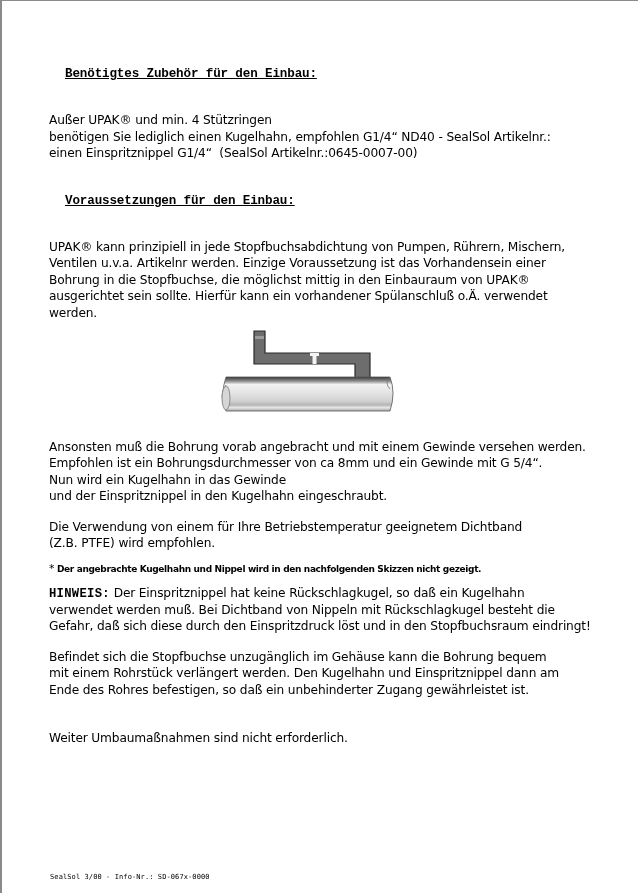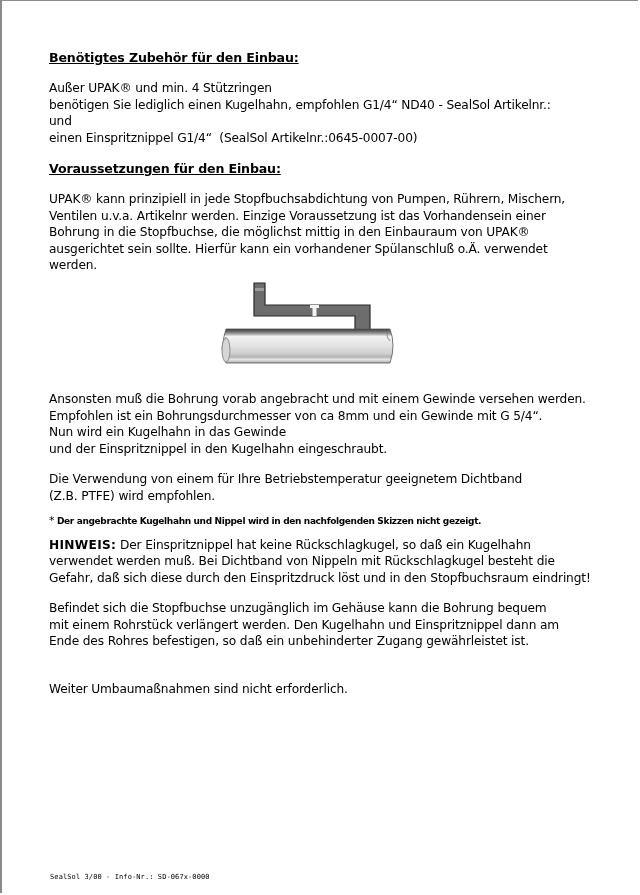--- a/index.html
+++ b/index.html
@@ -12,33 +12,33 @@
     position: absolute; left: 0; top: 0; width: 638px; height: 893px;
     border-left: 2px solid #8a8a8a; border-top: 1px solid #8a8a8a;
     box-sizing: border-box; pointer-events: none;
   }
   .content {
     position: absolute; left: 49px; top: 50px; width: 560px;
     font-size: 12.2px; line-height: 16.4px; letter-spacing: -0.15px;
   }
   .heading {
     font-weight: bold; text-decoration: underline; font-size: 12.6px;
-    margin: 0; line-height: 16.4px;
+    margin: 16px; line-height: 16.4px; font-family: Liberation Mono, monospace;
   }
   .para { margin: 0; }
   .line { display: block; white-space: pre; }
   .gap-1 { height: 14px; }
   .gap-2 { height: 14px; }
   .gap-3 { height: 15px; }
   .footnote {
     font-size: 9px; font-weight: bold; letter-spacing: -0.35px; line-height: 14px;
     margin-top: 10px;
   }
   .footnote .star { font-size: 11px; font-weight: normal; }
-  .hinweis-label { font-weight: bold; letter-spacing: 0.3px; }
+  .hinweis-label { font-weight: bold; letter-spacing: 0.3px; font-family: Liberation Mono, monospace; }
   .figure {
     position: relative; width: 560px; height: 118px;
   }
   .figure svg { position: absolute; left: 155px; top: 6px; }
   .footer {
     position: absolute; left: 50px; top: 873px;
     font-family: "DejaVu Sans Mono", "Liberation Mono", monospace;
     font-size: 7px; letter-spacing: 0.1px; color: #000;
   }
 </style>
@@ -47,21 +47,20 @@
 
 <div class="page-border"></div>
 
 <div class="content">
 
   <h2 class="heading">Benötigtes Zubehör für den Einbau:</h2>
   <div class="gap-1"></div>
   <p class="para">
     <span class="line">Außer UPAK® und min. 4 Stützringen</span>
     <span class="line">benötigen Sie lediglich einen Kugelhahn, empfohlen G1/4“ ND40 - SealSol Artikelnr.:</span>
-    <span class="line">und</span>
     <span class="line">einen Einspritznippel G1/4“  (SealSol Artikelnr.:0645-0007-00)</span>
   </p>
   <div class="gap-3"></div>
 
   <h2 class="heading">Voraussetzungen für den Einbau:</h2>
   <div class="gap-1"></div>
   <p class="para">
     <span class="line">UPAK® kann prinzipiell in jede Stopfbuchsabdichtung von Pumpen, Rührern, Mischern,</span>
     <span class="line">Ventilen u.v.a. Artikelnr werden. Einzige Voraussetzung ist das Vorhandensein einer</span>
     <span class="line">Bohrung in die Stopfbuchse, die möglichst mittig in den Einbauraum von UPAK®</span>

